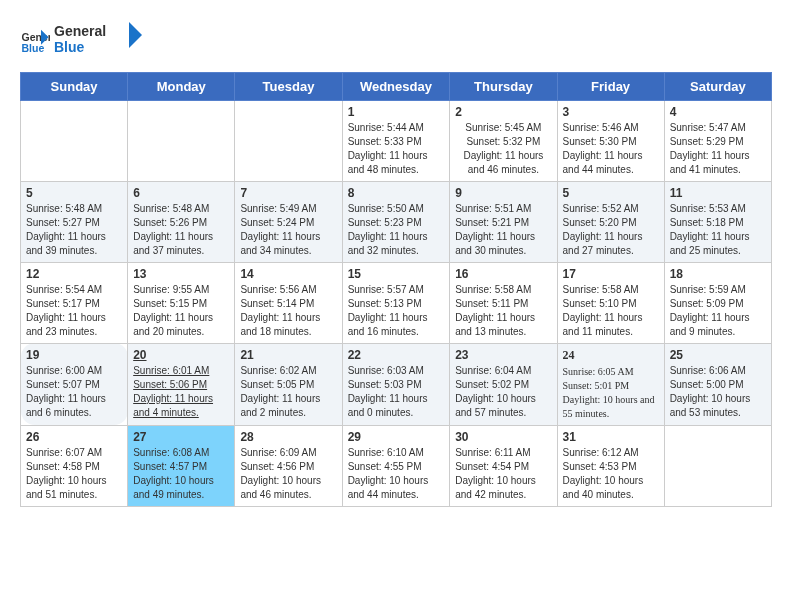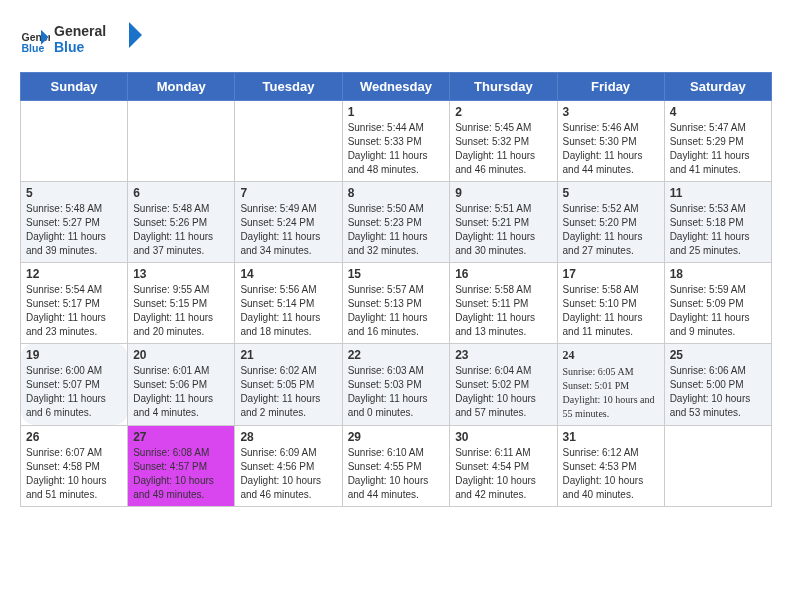--- a/index.html
+++ b/index.html
@@ -125,21 +125,21 @@
         <td class="empty-cell" style="background: rgb(255, 255, 255);"></td>
         <td class="empty-cell" style="background: rgb(255, 255, 255);"></td>
         <td style="background: rgb(255, 255, 255);">
           <span class="day-number">1</span>
           <div class="day-info" style="white-space: pre-line;">Sunrise: 5:44 AM
 Sunset: 5:33 PM
 Daylight: 11 hours and 48 minutes.</div>
         </td>
         <td style="background: rgb(255, 255, 255);">
           <span class="day-number">2</span>
-          <div class="day-info" style="white-space: pre-line;">Sunrise: 5:45 AM
+          <div class="day-info" style="white-space: pre-line; text-align: center;">Sunrise: 5:45 AM
 Sunset: 5:32 PM
 Daylight: 11 hours and 46 minutes.</div>
         </td>
         <td style="background: rgb(255, 255, 255);">
           <span class="day-number">3</span>
           <div class="day-info" style="white-space: pre-line;">Sunrise: 5:46 AM
 Sunset: 5:30 PM
 Daylight: 11 hours and 44 minutes.</div>
         </td>
         <td style="background: rgb(255, 255, 255);">
@@ -237,21 +237,21 @@
 Daylight: 11 hours and 9 minutes.</div>
         </td>
       </tr>
       <tr>
         <td style="background: rgb(240, 244, 248); border-radius: 14px;">
           <span class="day-number">19</span>
           <div class="day-info" style="white-space: pre-line;">Sunrise: 6:00 AM
 Sunset: 5:07 PM
 Daylight: 11 hours and 6 minutes.</div>
         </td>
-        <td style="background: rgb(240, 244, 248);">
+        <td style="background: rgb(240, 244, 248); text-decoration: underline;">
           <span class="day-number">20</span>
           <div class="day-info" style="white-space: pre-line;">Sunrise: 6:01 AM
 Sunset: 5:06 PM
 Daylight: 11 hours and 4 minutes.</div>
         </td>
         <td style="background: rgb(240, 244, 248);">
           <span class="day-number">21</span>
           <div class="day-info" style="white-space: pre-line;">Sunrise: 6:02 AM
 Sunset: 5:05 PM
 Daylight: 11 hours and 2 minutes.</div>
@@ -281,21 +281,21 @@
 Daylight: 10 hours and 53 minutes.</div>
         </td>
       </tr>
       <tr>
         <td style="background: rgb(255, 255, 255); margin-left: 40px;">
           <span class="day-number">26</span>
           <div class="day-info" style="white-space: pre-line;">Sunrise: 6:07 AM
 Sunset: 4:58 PM
 Daylight: 10 hours and 51 minutes.</div>
         </td>
-        <td style="background: #d946ef;">
+        <td style="background: #7dd3fc;">
           <span class="day-number">27</span>
           <div class="day-info" style="white-space: pre-line;">Sunrise: 6:08 AM
 Sunset: 4:57 PM
 Daylight: 10 hours and 49 minutes.</div>
         </td>
         <td style="background: rgb(255, 255, 255);">
           <span class="day-number">28</span>
           <div class="day-info" style="white-space: pre-line;">Sunrise: 6:09 AM
 Sunset: 4:56 PM
 Daylight: 10 hours and 46 minutes.</div>

